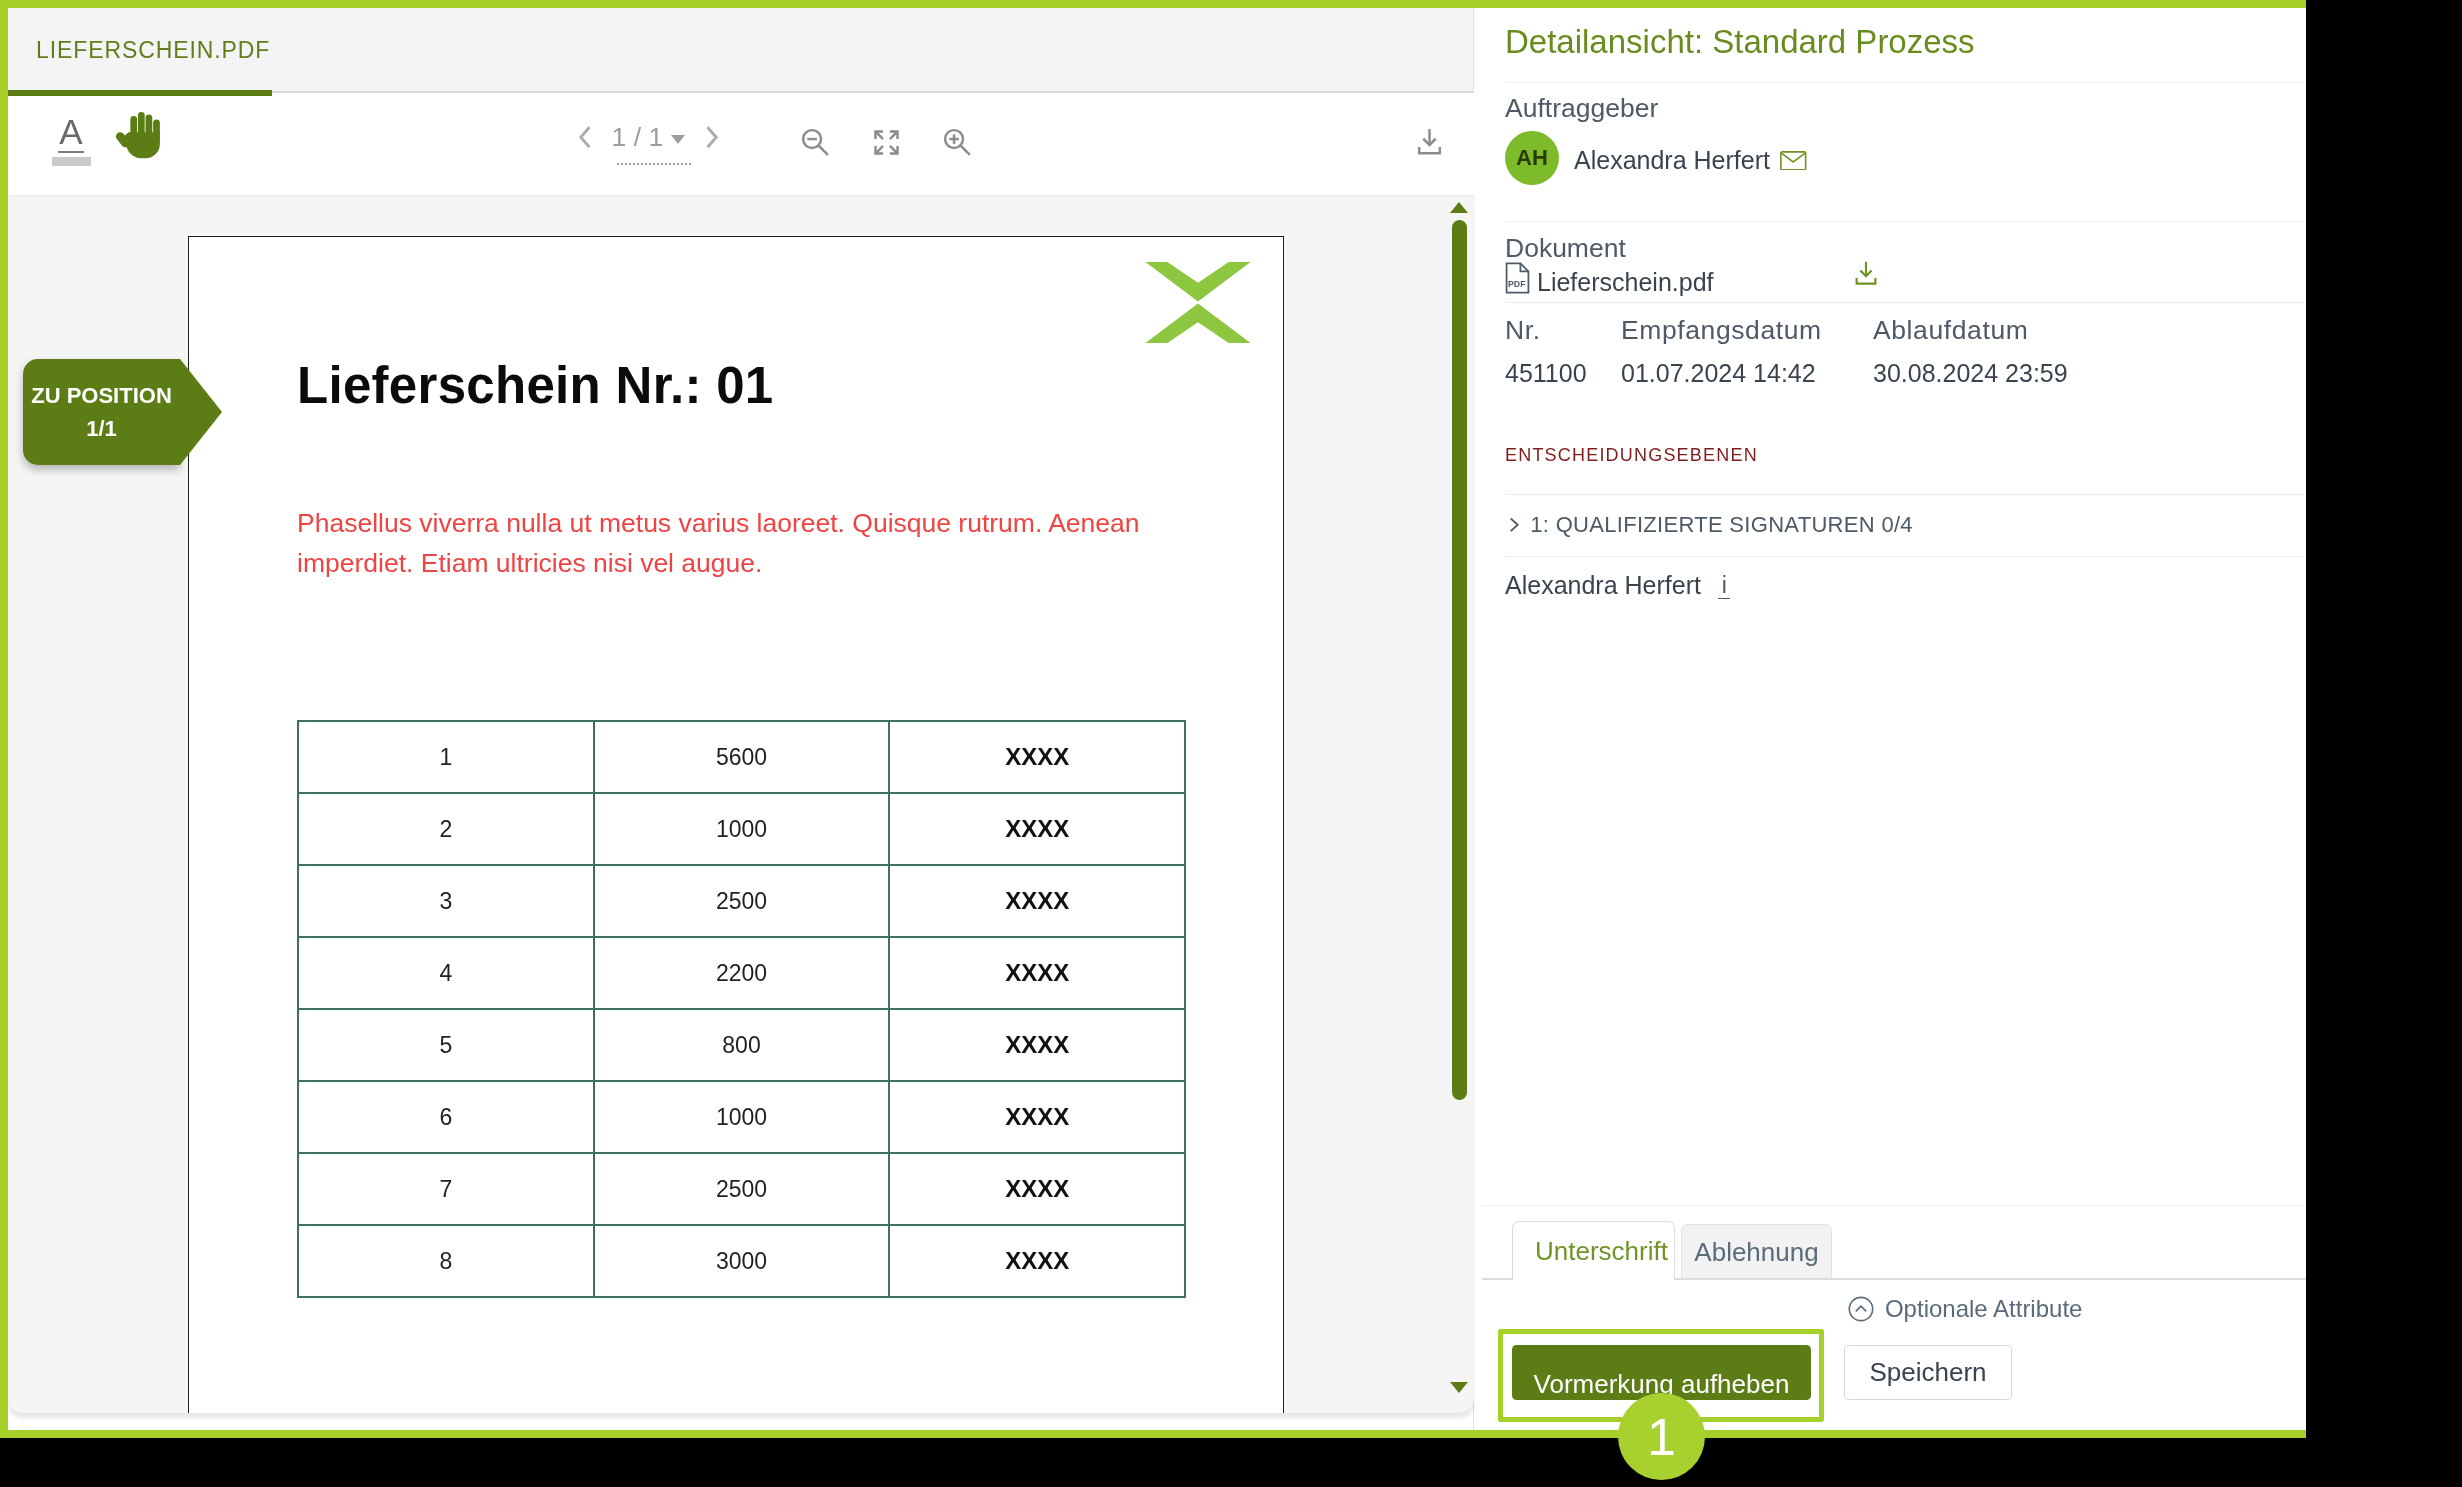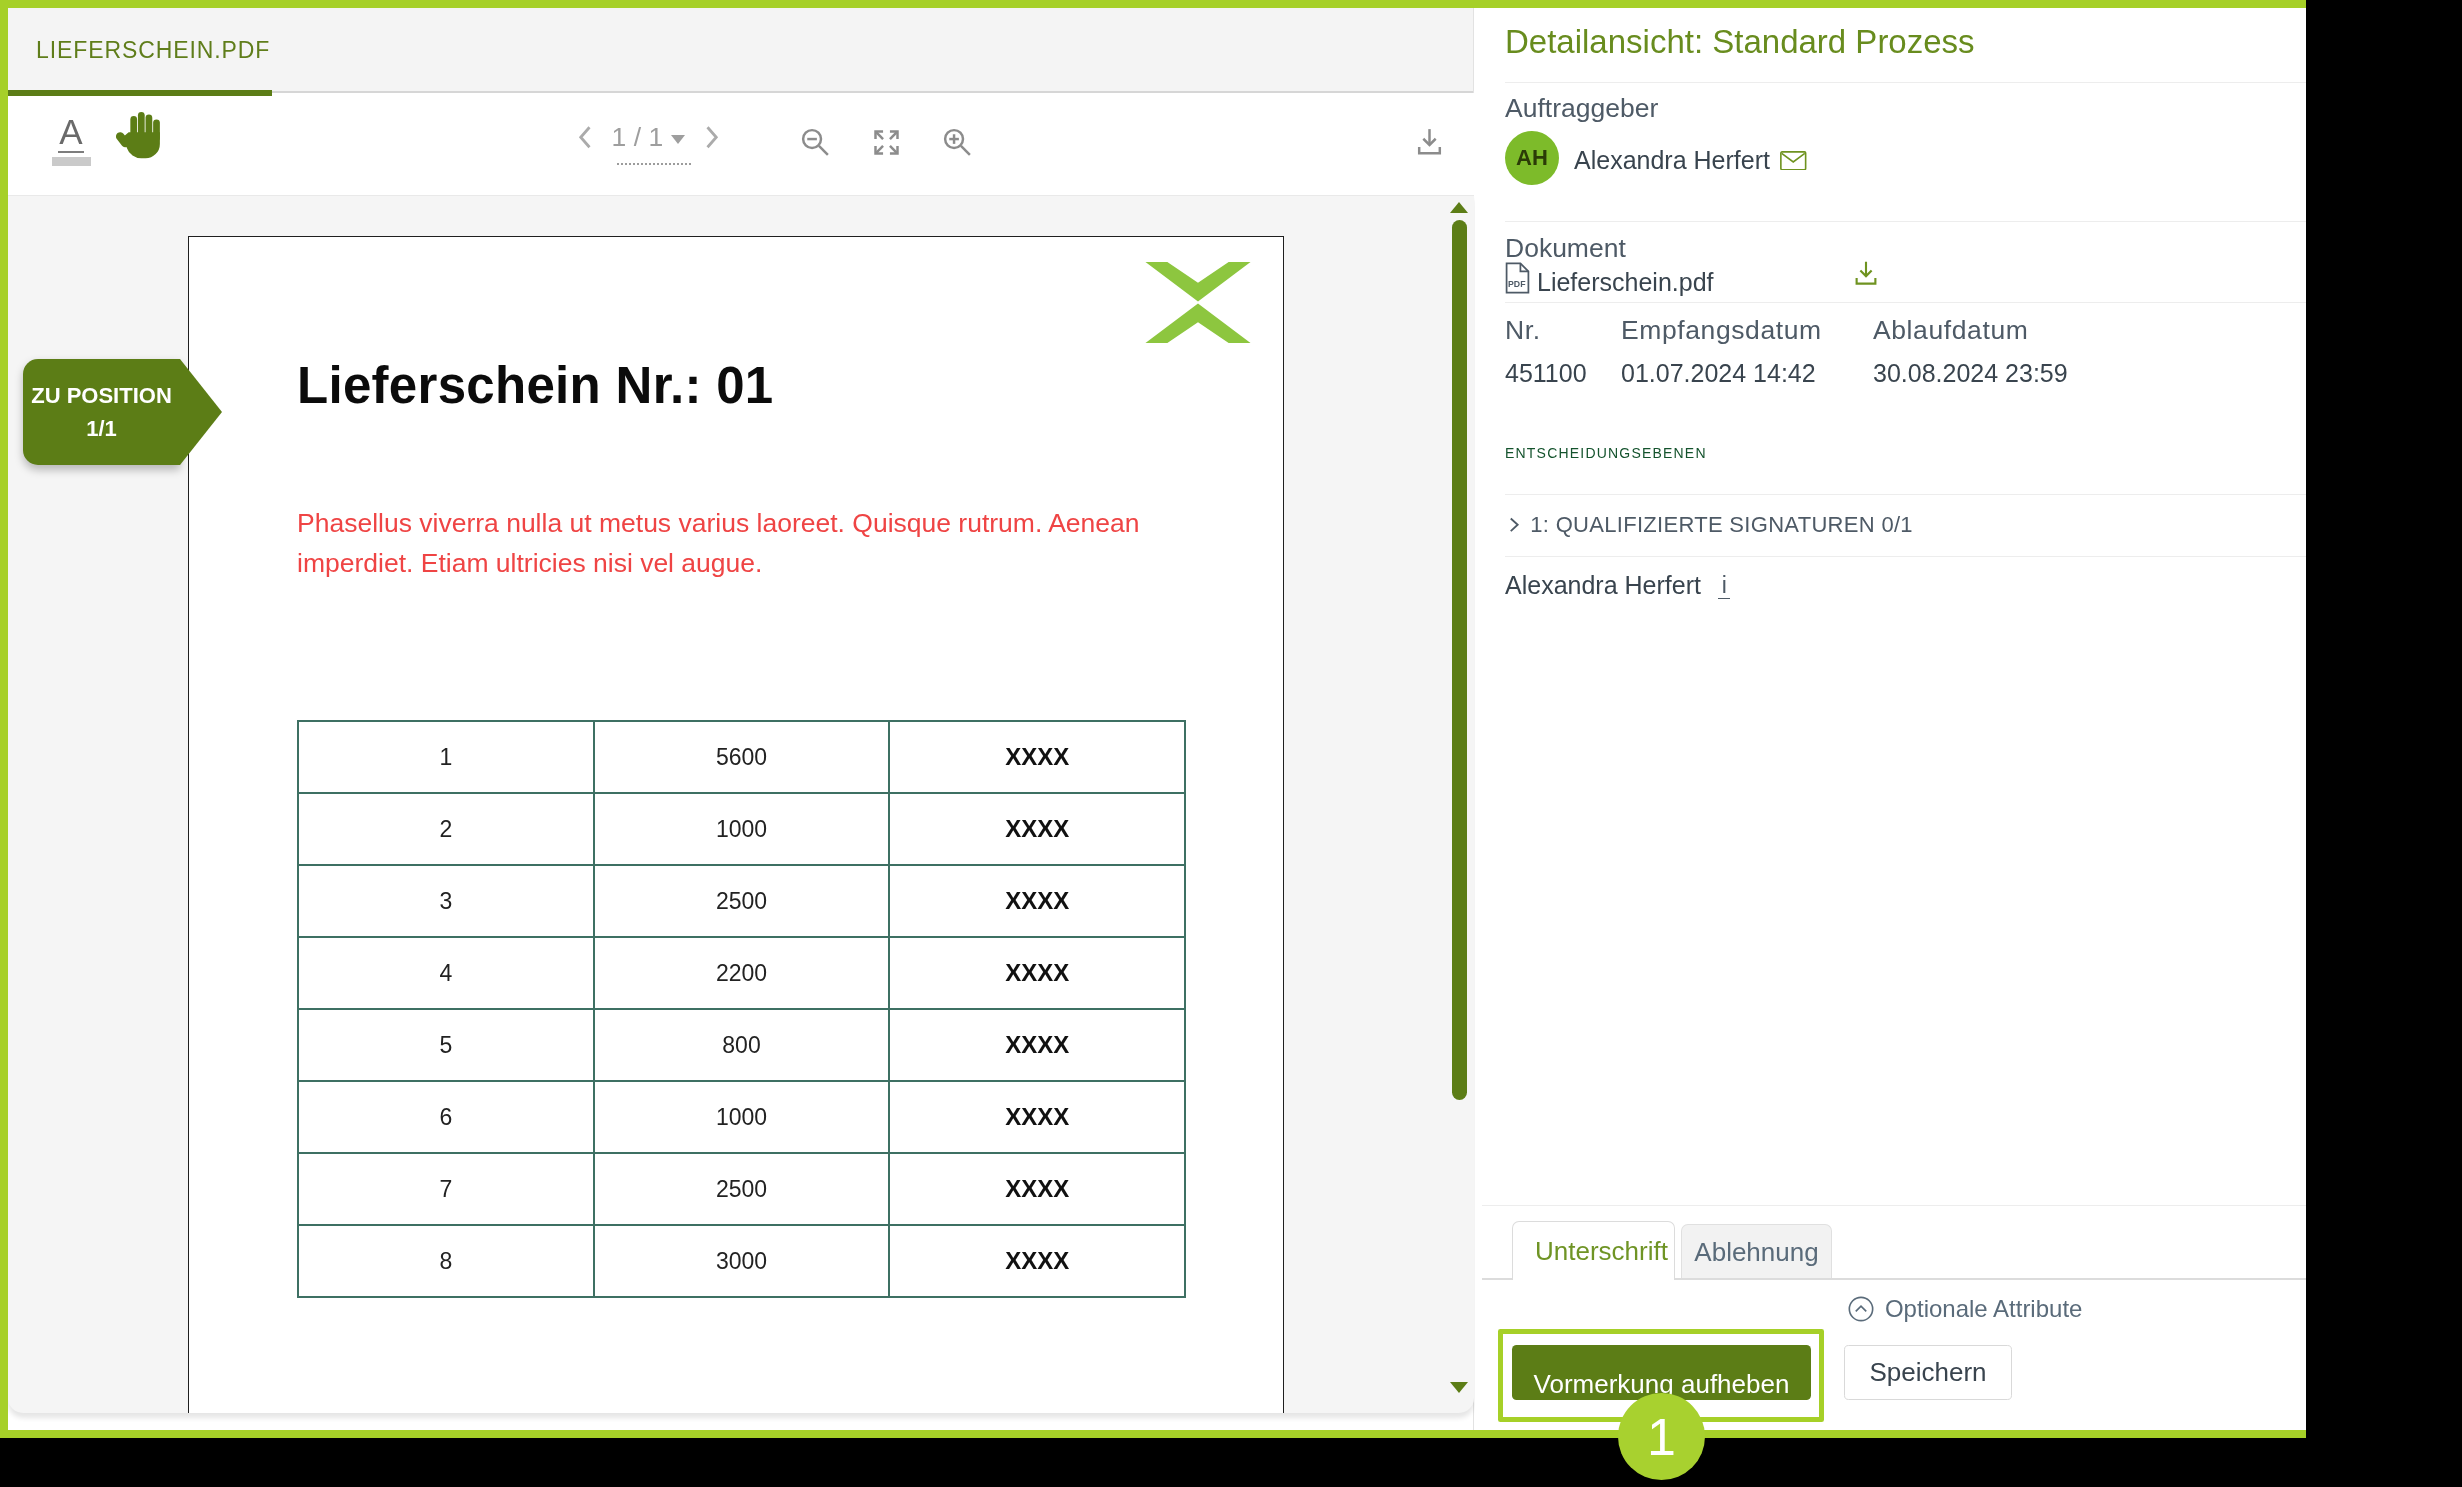--- a/index.html
+++ b/index.html
@@ -60,21 +60,21 @@
   .avatar{position:absolute;left:30px;top:123px;width:54px;height:54px;border-radius:50%;background:#7DBB2A;display:flex;align-items:center;justify-content:center;font-size:22px;font-weight:700;color:#2B3B07;}
   .person-row{position:absolute;left:99px;top:138px;display:flex;align-items:center;gap:10.4px;}
   .person-name{font-size:25px;color:#39444E;}
   .env-ico{width:26.5px;height:19.6px;cursor:pointer;}
   .pdf-ico{position:absolute;left:30px;top:254px;width:25px;height:32px;}
   .file-name{position:absolute;left:62px;top:260px;font-size:25px;color:#39444E;cursor:pointer;}
   .dl-ico{position:absolute;left:376px;top:250px;width:30px;height:30px;cursor:pointer;}
   .meta-h{position:absolute;top:307px;font-size:26.5px;color:#4E5A66;letter-spacing:0.6px;font-weight:500;}
   .meta-v{position:absolute;top:351px;font-size:25px;color:#39444E;}
   .mc1{left:30px;} .mc2{left:146px;} .mc3{left:398px;}
-  .lbl-ebenen{position:absolute;left:30px;top:437px;font-size:14px;letter-spacing:1.2px;color:#14532d;}
+  .lbl-ebenen{position:absolute;left:30px;top:437px;font-size:18px;letter-spacing:1.2px;color:#7f1d1d;}
   .level-row{position:absolute;left:30px;top:504px;display:flex;align-items:center;gap:8px;cursor:pointer;}
   .level-chev{width:17.3px;height:19.6px;}
   .level-text{font-size:22px;letter-spacing:0.3px;color:#4E5A66;}
   .assignee-row{position:absolute;left:30px;top:563px;display:flex;align-items:center;gap:17.3px;}
   .assignee-name{font-size:25px;color:#39444E;}
   .info-ico{font-size:23px;color:#4E5A66;border-bottom:1.7px solid #4E5A66;line-height:25px;padding:0 3.5px;cursor:pointer;}
 
   .tab1{position:absolute;left:37px;top:1213px;width:163px;height:59px;background:#fff;border:1.7px solid #DCDCDC;border-bottom:none;border-radius:7px 7px 0 0;display:flex;align-items:center;justify-content:center;font-size:26px;color:#6F9425;z-index:2;cursor:pointer;padding-left:16px;}
   .tab2{position:absolute;left:206px;top:1216px;width:151px;height:55px;background:#F2F2F2;border:1.7px solid #E0E0E0;border-bottom:none;border-radius:7px 7px 0 0;display:flex;align-items:center;justify-content:center;font-size:26px;color:#5A6B7A;cursor:pointer;}
   .tabline{position:absolute;left:7px;top:1270px;width:965px;height:1.7px;background:#DCDCDC;z-index:1;}
@@ -290,21 +290,21 @@
         <div class="meta-v mc2">01.07.2024 14:42</div>
         <div class="meta-v mc3">30.08.2024 23:59</div>
 
         <div class="lbl-ebenen">ENTSCHEIDUNGSEBENEN</div>
         <div class="pdiv d4"></div>
 
         <div class="level-row">
           <svg class="level-chev" viewBox="0 0 30 34">
             <path d="M10 6 L22 17 L10 28" stroke="#4E5A66" stroke-width="3.2" fill="none"></path>
           </svg>
-          <span class="level-text">1: QUALIFIZIERTE SIGNATUREN 0/1</span>
+          <span class="level-text">1: QUALIFIZIERTE SIGNATUREN 0/4</span>
         </div>
         <div class="pdiv d5"></div>
 
         <div class="assignee-row">
           <span class="assignee-name">Alexandra Herfert</span>
           <span class="info-ico">i</span>
         </div>
 
         <div class="pdiv d6"></div>
         <div class="tabline"></div>

